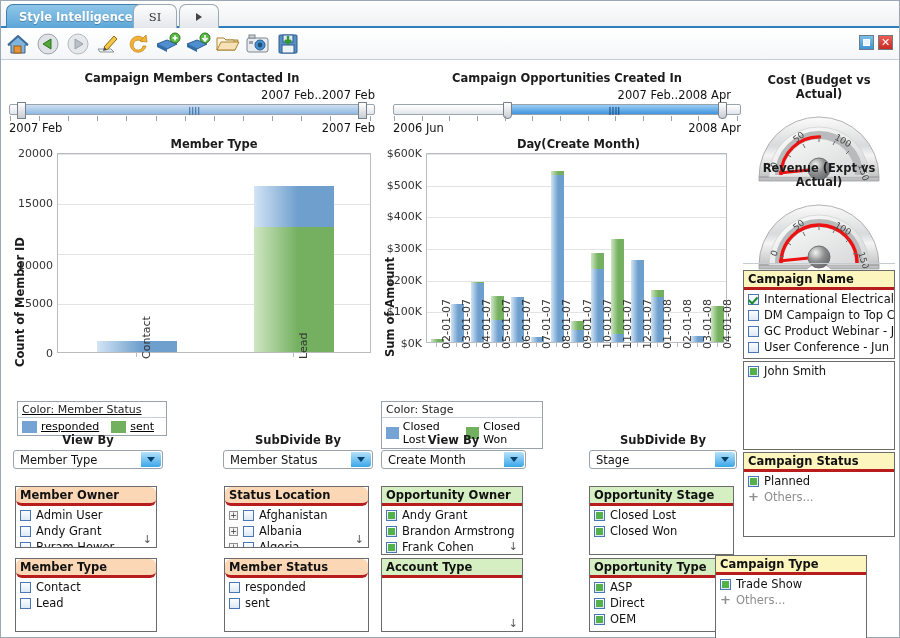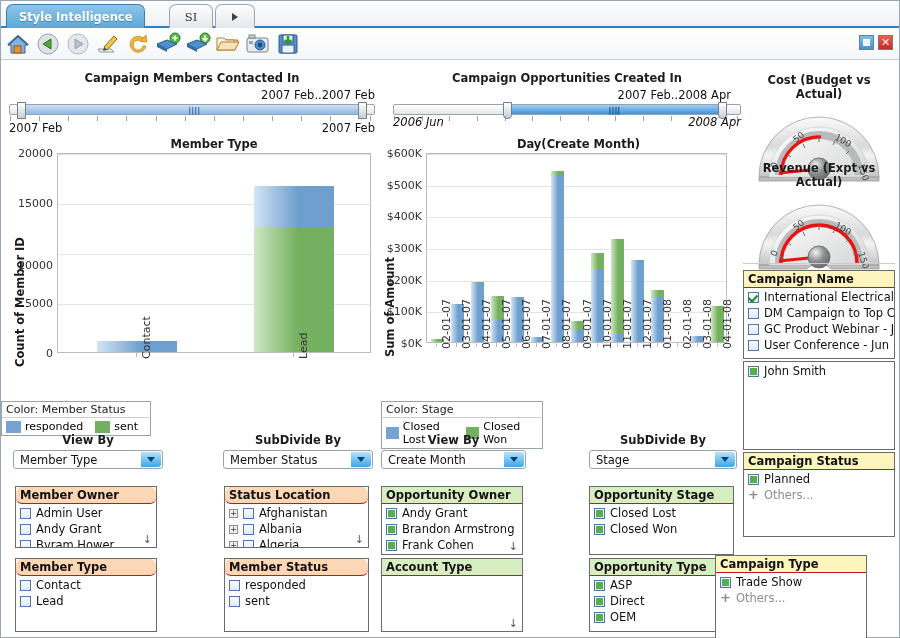--- a/index.html
+++ b/index.html
@@ -18,21 +18,21 @@
     background:linear-gradient(#fdfdfd,#eef1f4);
     border-bottom:2px solid #2d7fc1;box-sizing:border-box;}
   .tab{position:absolute;top:3px;height:24px;box-sizing:border-box;
     border:1px solid #9aa7b5;border-bottom:none;
     border-radius:7px 7px 0 0;display:flex;align-items:center;
     justify-content:center;font-size:11.5px;}
   .tab.active{left:5px;padding:0 12px;
     background:linear-gradient(#8fc6e8,#5ba7d8);
     color:#ffffff;font-weight:bold;border-color:#3f7fad;
     text-shadow:0 1px 0 rgba(0,0,0,.25);}
-  .tab.inactive{background:linear-gradient(#fdfdfd,#e4e8ec);color:#333;margin-left:36px;}
+  .tab.inactive{background:linear-gradient(#fdfdfd,#e4e8ec);color:#333;}
   #tab-si{left:132px;width:44px;font-family:"DejaVu Serif","Liberation Serif",serif;}
   #tab-more{left:178px;width:40px;}
   .tri-r{width:0;height:0;border-left:6px solid #444;
     border-top:4px solid transparent;border-bottom:4px solid transparent;}
   
   .toolbar{position:absolute;left:0;top:29px;width:898px;height:30px;
     background:linear-gradient(#ffffff,#f4f6f8);
     border-bottom:1px solid #c7d0d8;box-sizing:border-box;}
   .tb-icons{position:absolute;left:4px;top:1px;display:flex;gap:4px;align-items:center;}
   .tbi{width:26px;height:26px;position:relative;cursor:pointer;}
@@ -92,21 +92,21 @@
     box-sizing:border-box;border-radius:3px;display:flex;align-items:center;cursor:pointer;}
   .sel .val{padding-left:6px;font-size:11.5px;color:#111;}
   .sel .arrow{position:absolute;right:1px;top:1px;bottom:1px;width:20px;
     background:linear-gradient(#b6e2fb,#3aa6e8);border-radius:0 3px 3px 0;
     display:flex;align-items:center;justify-content:center;}
   .tri-d{width:0;height:0;border-top:5px solid #07406b;
     border-left:4px solid transparent;border-right:4px solid transparent;}
   
   .fpanel{position:absolute;border:1px solid #6b6b6b;background:#fff;box-sizing:border-box;}
   .fhead{font-weight:bold;font-size:11.5px;padding:1px 4px;
-    border-bottom:1px solid #b91c1c;color:#111;}
+    border-bottom:3px solid #b91c1c;color:#111;}
   .fhead.orange{background:#fbd7b6;border-radius:6px;}
   .fhead.green{background:#d6efc2;}
   .fhead.yellow{background:#fcf5bd;}
   .fitem{display:flex;align-items:center;gap:5px;padding:1px 4px;font-size:11.5px;
     color:#111;white-space:nowrap;cursor:pointer;}
   .cbx{width:11px;height:11px;border:1px solid #4a76b8;box-sizing:border-box;
     background:linear-gradient(#fbfdff,#dee9f4);display:inline-block;flex:none;
     position:relative;}
   .cbx.checked::after{content:"";position:absolute;left:1px;top:0px;width:4px;height:7px;
     border:solid #1a8a2a;border-width:0 2px 2px 0;transform:rotate(42deg);}
@@ -283,21 +283,21 @@
           <i style="left:40%"></i>
           <i style="left:48%"></i>
           <i style="left:56%"></i>
         <i style="left:64%"></i>
           <i style="left:72%"></i>
           <i style="left:80%"></i>
           <i style="left:88%"></i>
           <i style="left:99%"></i>
       </div>
     </div>
-    <div class="sl-ends" style="height:14px;font-style:italic;">
+    <div class="sl-ends" style="margin-top:6px;height:14px;">
       <span style="left:0;">2006 Jun</span>
       <span style="right:0;">2008 Apr</span>
     </div>
   </div>
 
   <div class="chartwrap" style="left:8px;top:136px;width:362px;height:250px;">
     <div class="ctitle" style="position:absolute;left:48px;right:0;top:0;">Member Type</div>
     <div class="ylab" style="left:4px;top:230px;">Count of Member ID</div>
     <div class="plot" id="plot1" style="left:48px;top:16px;right:0;height:200px;">
         <div class="gline" style="top: 150px;"></div>
@@ -320,21 +320,21 @@
         <div class="ytick" style="top: 16px; width: 44px; left: 0px;">20000</div>
       </div>
     <div id="plot1xlabels">
         <div class="xtickmark" style="left: 127px; top: 216px;"></div>
         <div class="xlabrot" style="left: 131px; top: 222px;">Contact</div>
         <div class="xtickmark" style="left: 284px; top: 216px;"></div>
         <div class="xlabrot" style="left: 288px; top: 222px;">Lead</div>
       </div>
   </div>
 
-  <div class="legend" style="left:0;top:400px;width:150px;">
+  <div class="legend" style="left:16px;top:400px;width:150px;text-decoration:underline;">
     <div class="lt">Color: Member Status</div>
     <div class="lr">
       <span class="swatch sw-blue"></span>
       <span>responded</span>
       <span class="swatch sw-green" style="margin-left:8px;"></span>
       <span>sent</span>
     </div>
   </div>
 
   <div class="chartwrap" style="left:380px;top:136px;width:350px;height:250px;">

